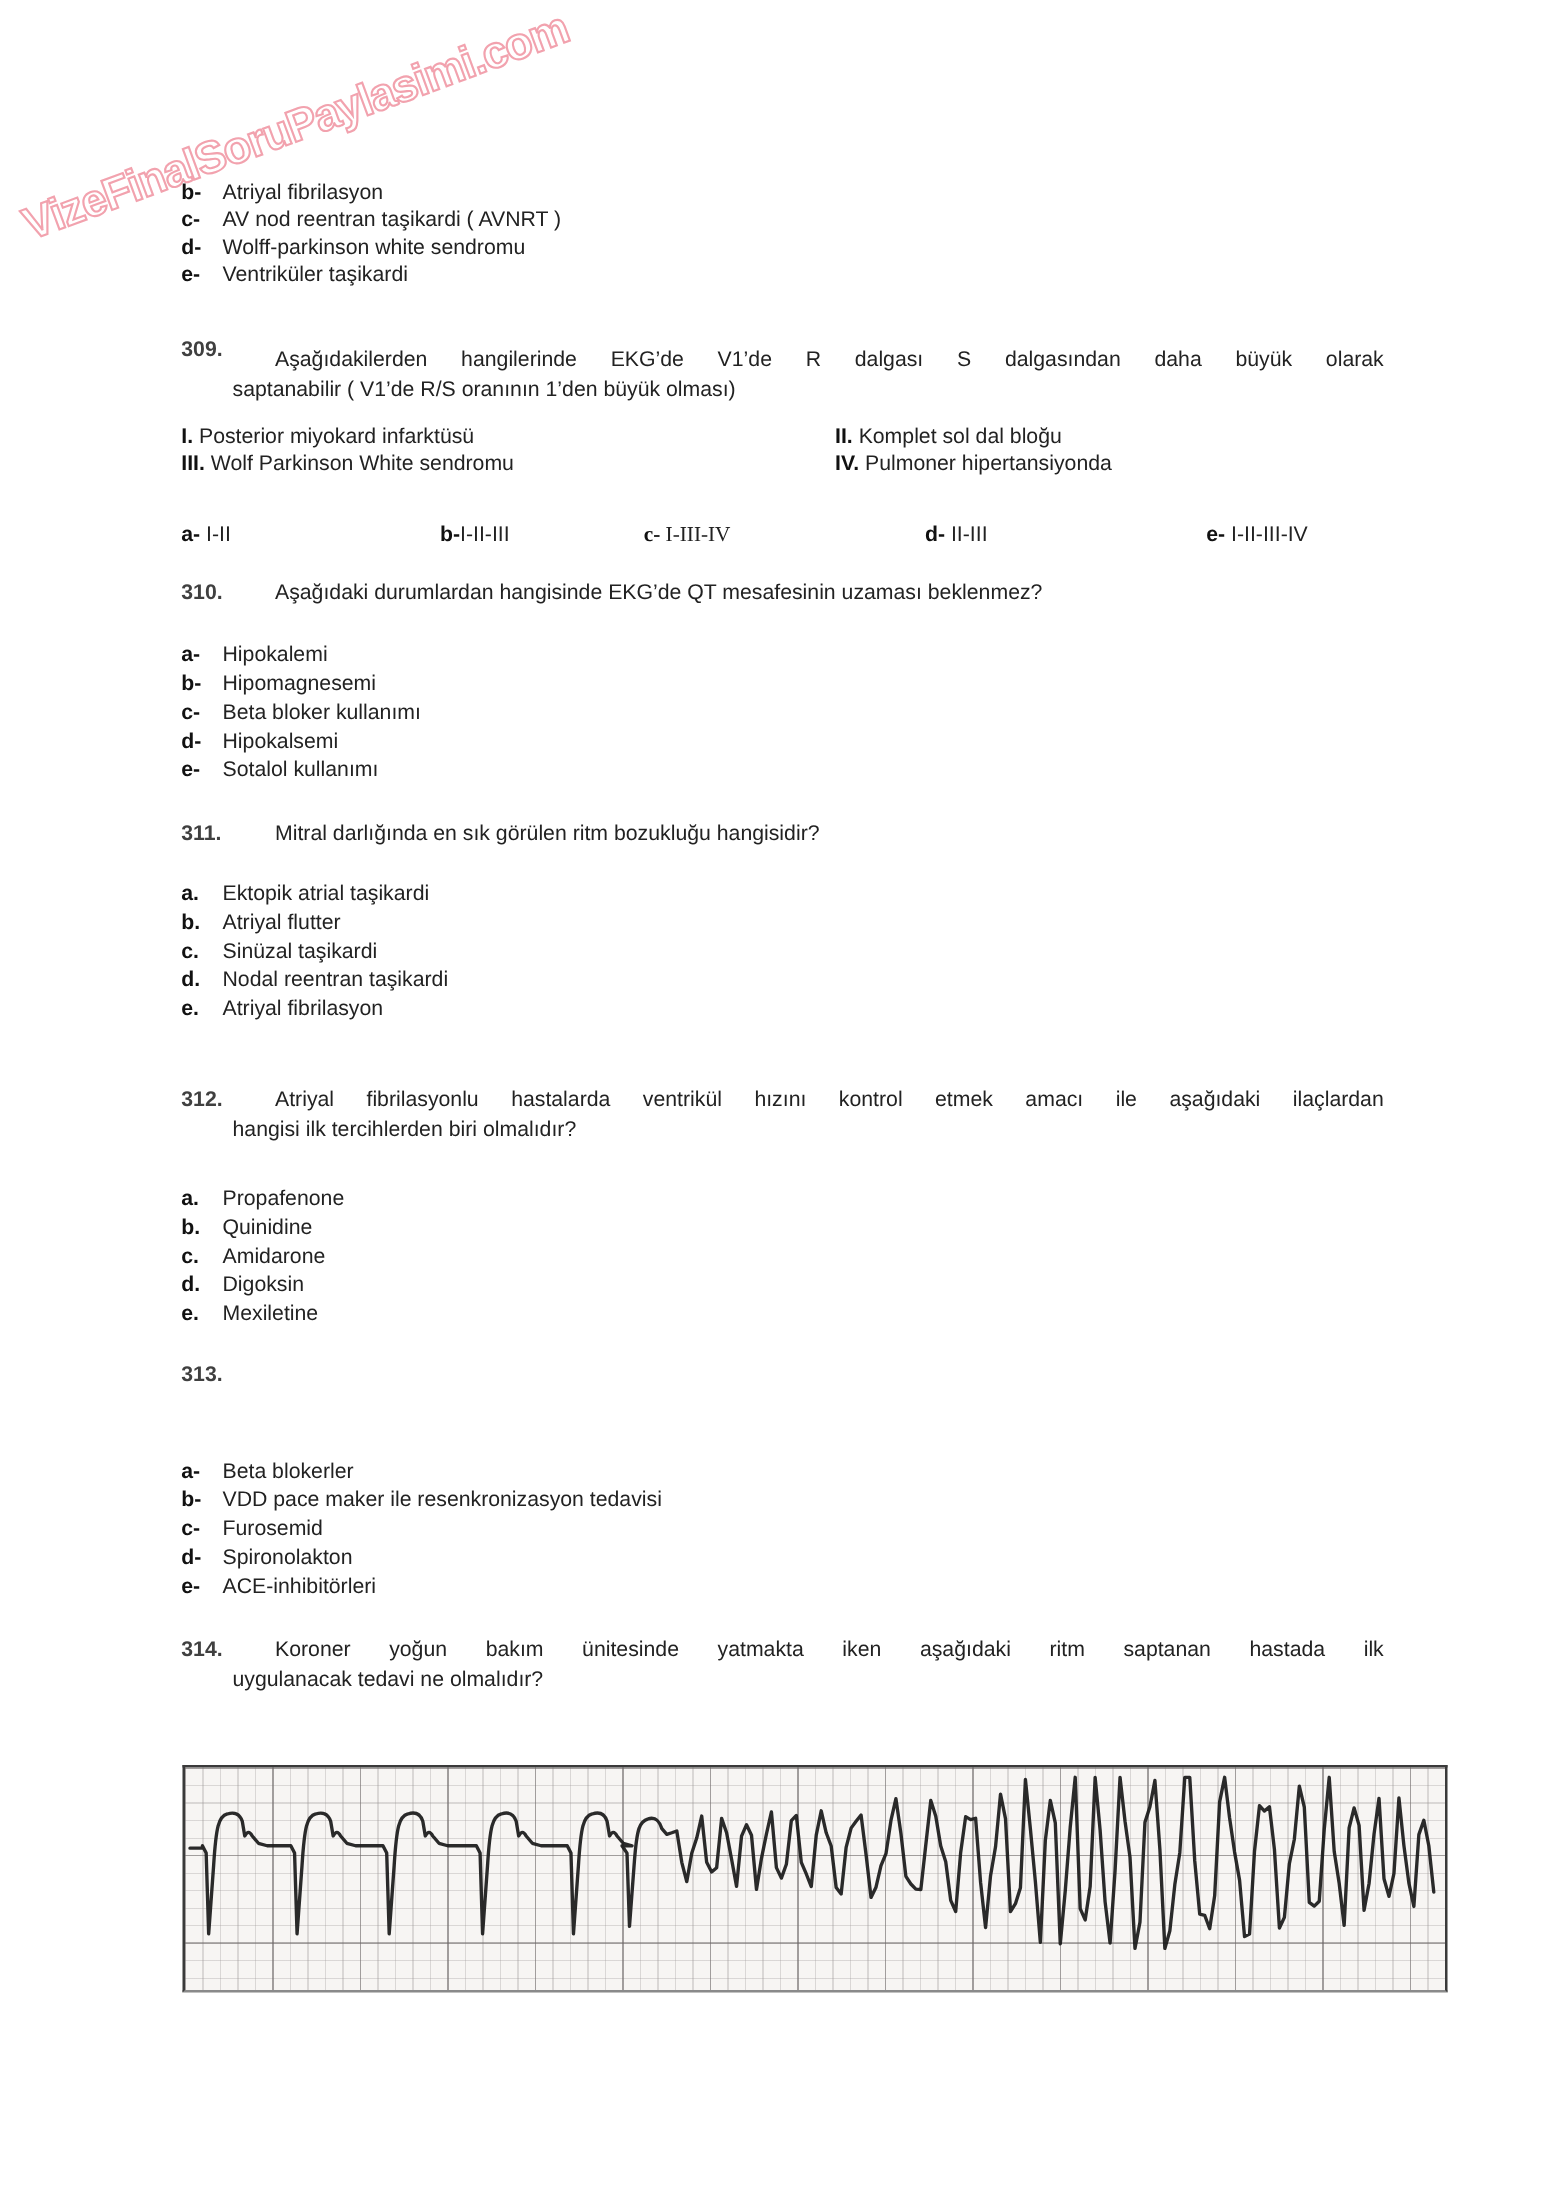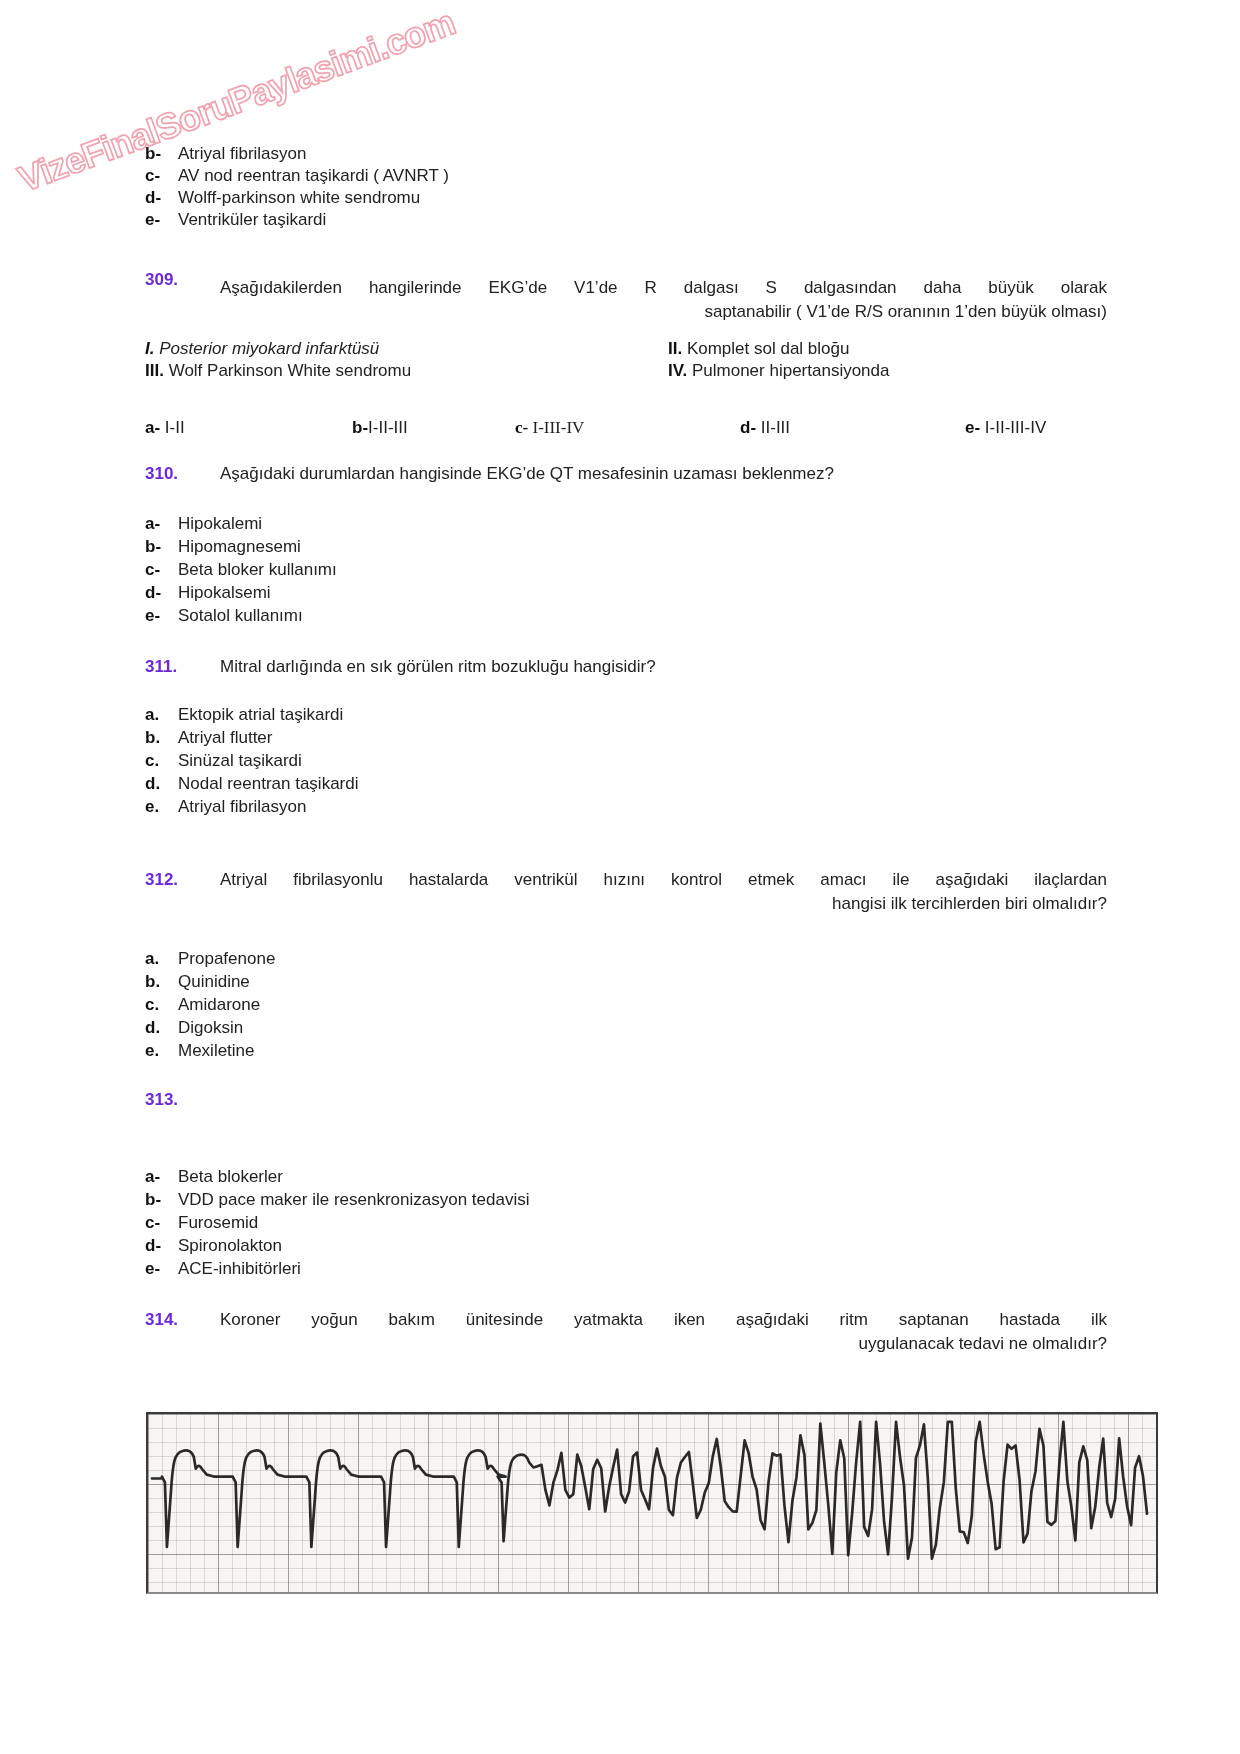--- a/index.html
+++ b/index.html
@@ -17,25 +17,25 @@
     color:transparent;-webkit-text-stroke:1.7px #f2a2ae;
     white-space:nowrap;user-select:none;
   }
   
   .optgroup{position:absolute;left:145px;}
   .opt{display:flex;margin-bottom:6px;line-height:17px;}
   .optgroup.tight .opt{margin-bottom:5px;}
   .ol{width:33px;font-weight:700;color:#111;flex:0 0 33px;}
   .ot{white-space:nowrap;}
   
-  .qnum{position:absolute;left:145px;font-weight:700;color:#6d28d9;line-height:23px;}
+  .qnum{position:absolute;left:145px;font-weight:700;color:#404040;line-height:23px;}
   .qtext{position:absolute;left:186px;width:921px;line-height:23.5px;}
   .qtext .l1{text-align:justify;text-align-last:justify;padding-left:34px;white-space:normal;}
   .qtext .l1.noj{text-align:right;text-align-last:left;white-space:nowrap;}
-  .qtext .l2{text-align:right;white-space:nowrap;}
+  .qtext .l2{text-align:left;white-space:nowrap;}
   
   .roman{position:absolute;white-space:nowrap;line-height:17px;}
   .roman .rn{font-weight:700;color:#111;}
   
   .ansrow{position:absolute;top:418px;left:0;width:1000px;height:20px;}
   .ans{position:absolute;white-space:nowrap;}
   
   .ekg{
     position:absolute;left:146px;top:1412px;width:1012px;height:182px;
     background-color:#f7f5f3;
@@ -70,21 +70,21 @@
       <span class="ol">e-</span>
       <span class="ot">Ventriküler taşikardi</span>
     </div>
 </div>
 
 <div class="qnum" style="top:268px;">309.</div>
 <div class="qtext" style="top:276px;">
   <div class="l1">Aşağıdakilerden hangilerinde EKG’de V1’de R dalgası S dalgasından daha büyük olarak</div>
   <div class="l2">saptanabilir ( V1’de R/S oranının 1’den büyük olması)</div>
 </div>
-<div class="roman" style="left:145px;top:340px;font-style:italic;"><span class="rn">I.</span> <span>Posterior miyokard infarktüsü</span></div>
+<div class="roman" style="left:145px;top:340px;"><span class="rn">I.</span> <span>Posterior miyokard infarktüsü</span></div>
 <div class="roman" style="left:668px;top:340px;"><span class="rn">II.</span> <span>Komplet sol dal bloğu</span></div>
 <div class="roman" style="left:145px;top:362px;"><span class="rn">III.</span> <span>Wolf Parkinson White sendromu</span></div>
 <div class="roman" style="left:668px;top:362px;"><span class="rn">IV.</span> <span>Pulmoner hipertansiyonda</span></div>
 
 <div class="ansrow">
   <span class="ans" style="left:145px;"><span class="b">a-</span><span> I-II</span></span>
   <span class="ans" style="left:352px;text-align:center;"><span class="b">b-</span><span>I-II-III</span></span>
   <span class="ans" style="left:515px;font-family:Liberation Serif, serif;"><span class="b">c-</span><span> I-III-IV</span></span>
   <span class="ans" style="left:740px;"><span class="b">d-</span><span> II-III</span></span>
   <span class="ans" style="left:965px;"><span class="b">e-</span><span> I-II-III-IV</span></span>

